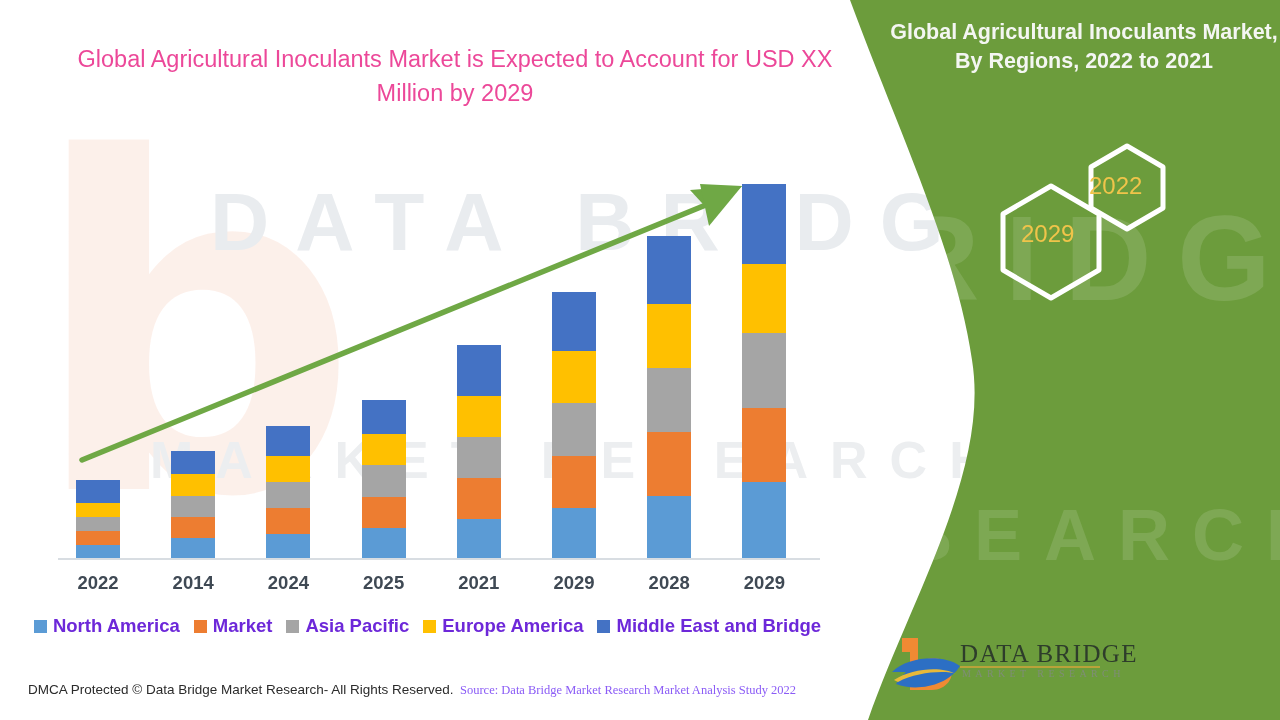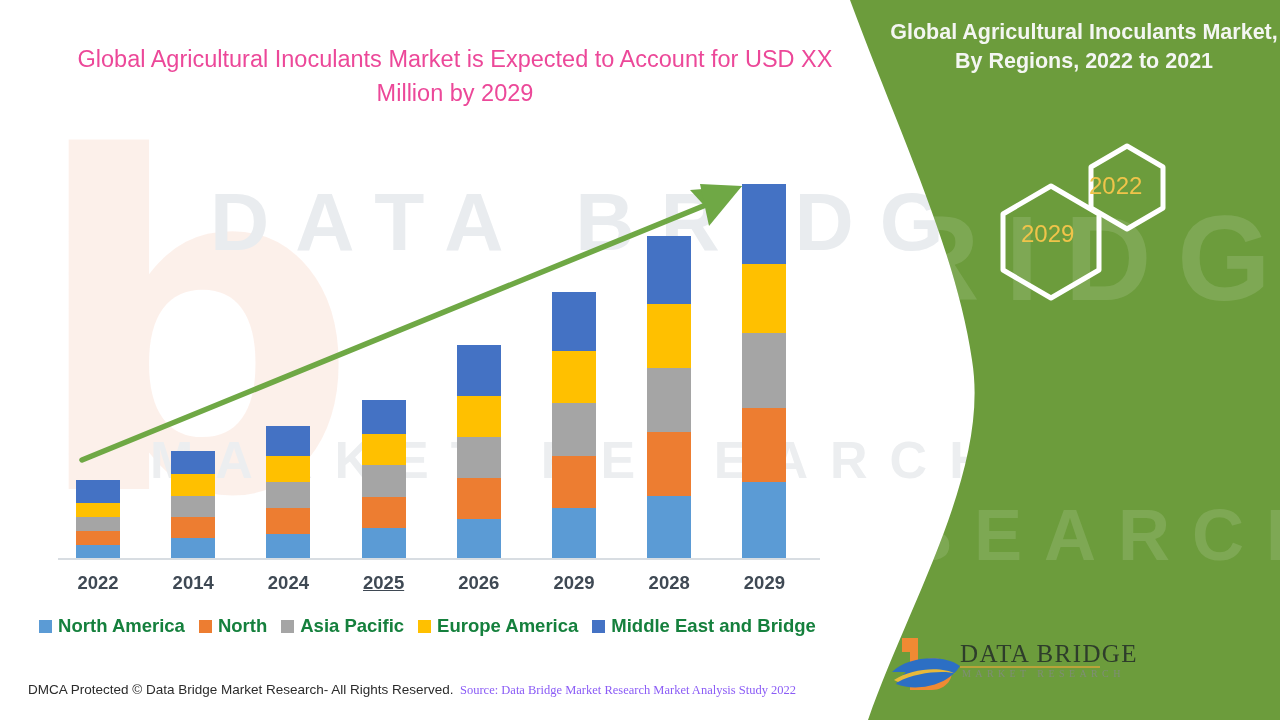--- a/index.html
+++ b/index.html
@@ -49,21 +49,21 @@
   .seg{width:100%;}
 
   .xlabels{position:absolute;left:0;top:572px;width:860px;height:30px;}
   .xlab{position:absolute;width:80px;text-align:center;color:#3f4954;
         font-size:18.5px;font-weight:700;}
 
   .legend{position:absolute;left:0;top:615px;width:855px;display:flex;
           justify-content:center;align-items:center;gap:14px;}
   .lg-item{display:flex;align-items:center;gap:6px;}
   .lg-sw{width:13px;height:13px;display:inline-block;}
-  .lg-tx{color:#15803d;font-size:18.5px;font-weight:700;}
+  .lg-tx{color:#6d28d9;font-size:18.5px;font-weight:700;}
 
   .footer-left{position:absolute;left:28px;top:682px;color:#2b2b2b;
                font-family:Liberation Sans, sans-serif;font-size:13.5px;}
   .footer-right{position:absolute;left:460px;top:683px;color:#8b5cf6;
                 font-family:"Liberation Serif",serif;font-size:12.5px;}
 
   .arrow{position:absolute;left:0;top:0;width:860px;height:600px;pointer-events:none;}
 </style>
 </head>
 <body>
@@ -140,34 +140,34 @@
     <svg class="arrow" viewBox="0 0 860 600">
       <line x1="82" y1="460" x2="718" y2="200" stroke="#6fa845" stroke-width="5.5" stroke-linecap="round"></line>
       <polygon points="742,186 690,190 712,214" fill="#6fa845"></polygon>
       <polygon points="742,186 700,184 709,226" fill="#6fa845"></polygon>
     </svg>
 
     <div class="xlabels" id="xlabels">
         <div class="xlab" style="left: 58px;">2022</div>
         <div class="xlab" style="left: 153.2px;">2014</div>
         <div class="xlab" style="left: 248.4px;">2024</div>
-        <div class="xlab" style="left: 343.6px; text-decoration: underline;">2025</div>
-        <div class="xlab" style="left: 438.8px;">2026</div>
+        <div class="xlab" style="left: 343.6px;">2025</div>
+        <div class="xlab" style="left: 438.8px;">2021</div>
         <div class="xlab" style="left: 534px;">2029</div>
         <div class="xlab" style="left: 629.2px;">2028</div>
         <div class="xlab" style="left: 724.4px;">2029</div>
       </div>
     <div class="legend" id="legend">
         <div class="lg-item">
           <span class="lg-sw" style="background: rgb(91, 155, 213);"></span>
           <span class="lg-tx">North America</span>
         </div>
         <div class="lg-item">
           <span class="lg-sw" style="background: rgb(237, 125, 49);"></span>
-          <span class="lg-tx">North</span>
+          <span class="lg-tx">Market</span>
         </div>
         <div class="lg-item">
           <span class="lg-sw" style="background: rgb(165, 165, 165);"></span>
           <span class="lg-tx">Asia Pacific</span>
         </div>
         <div class="lg-item">
           <span class="lg-sw" style="background: rgb(255, 192, 0);"></span>
           <span class="lg-tx">Europe America</span>
         </div>
         <div class="lg-item">

